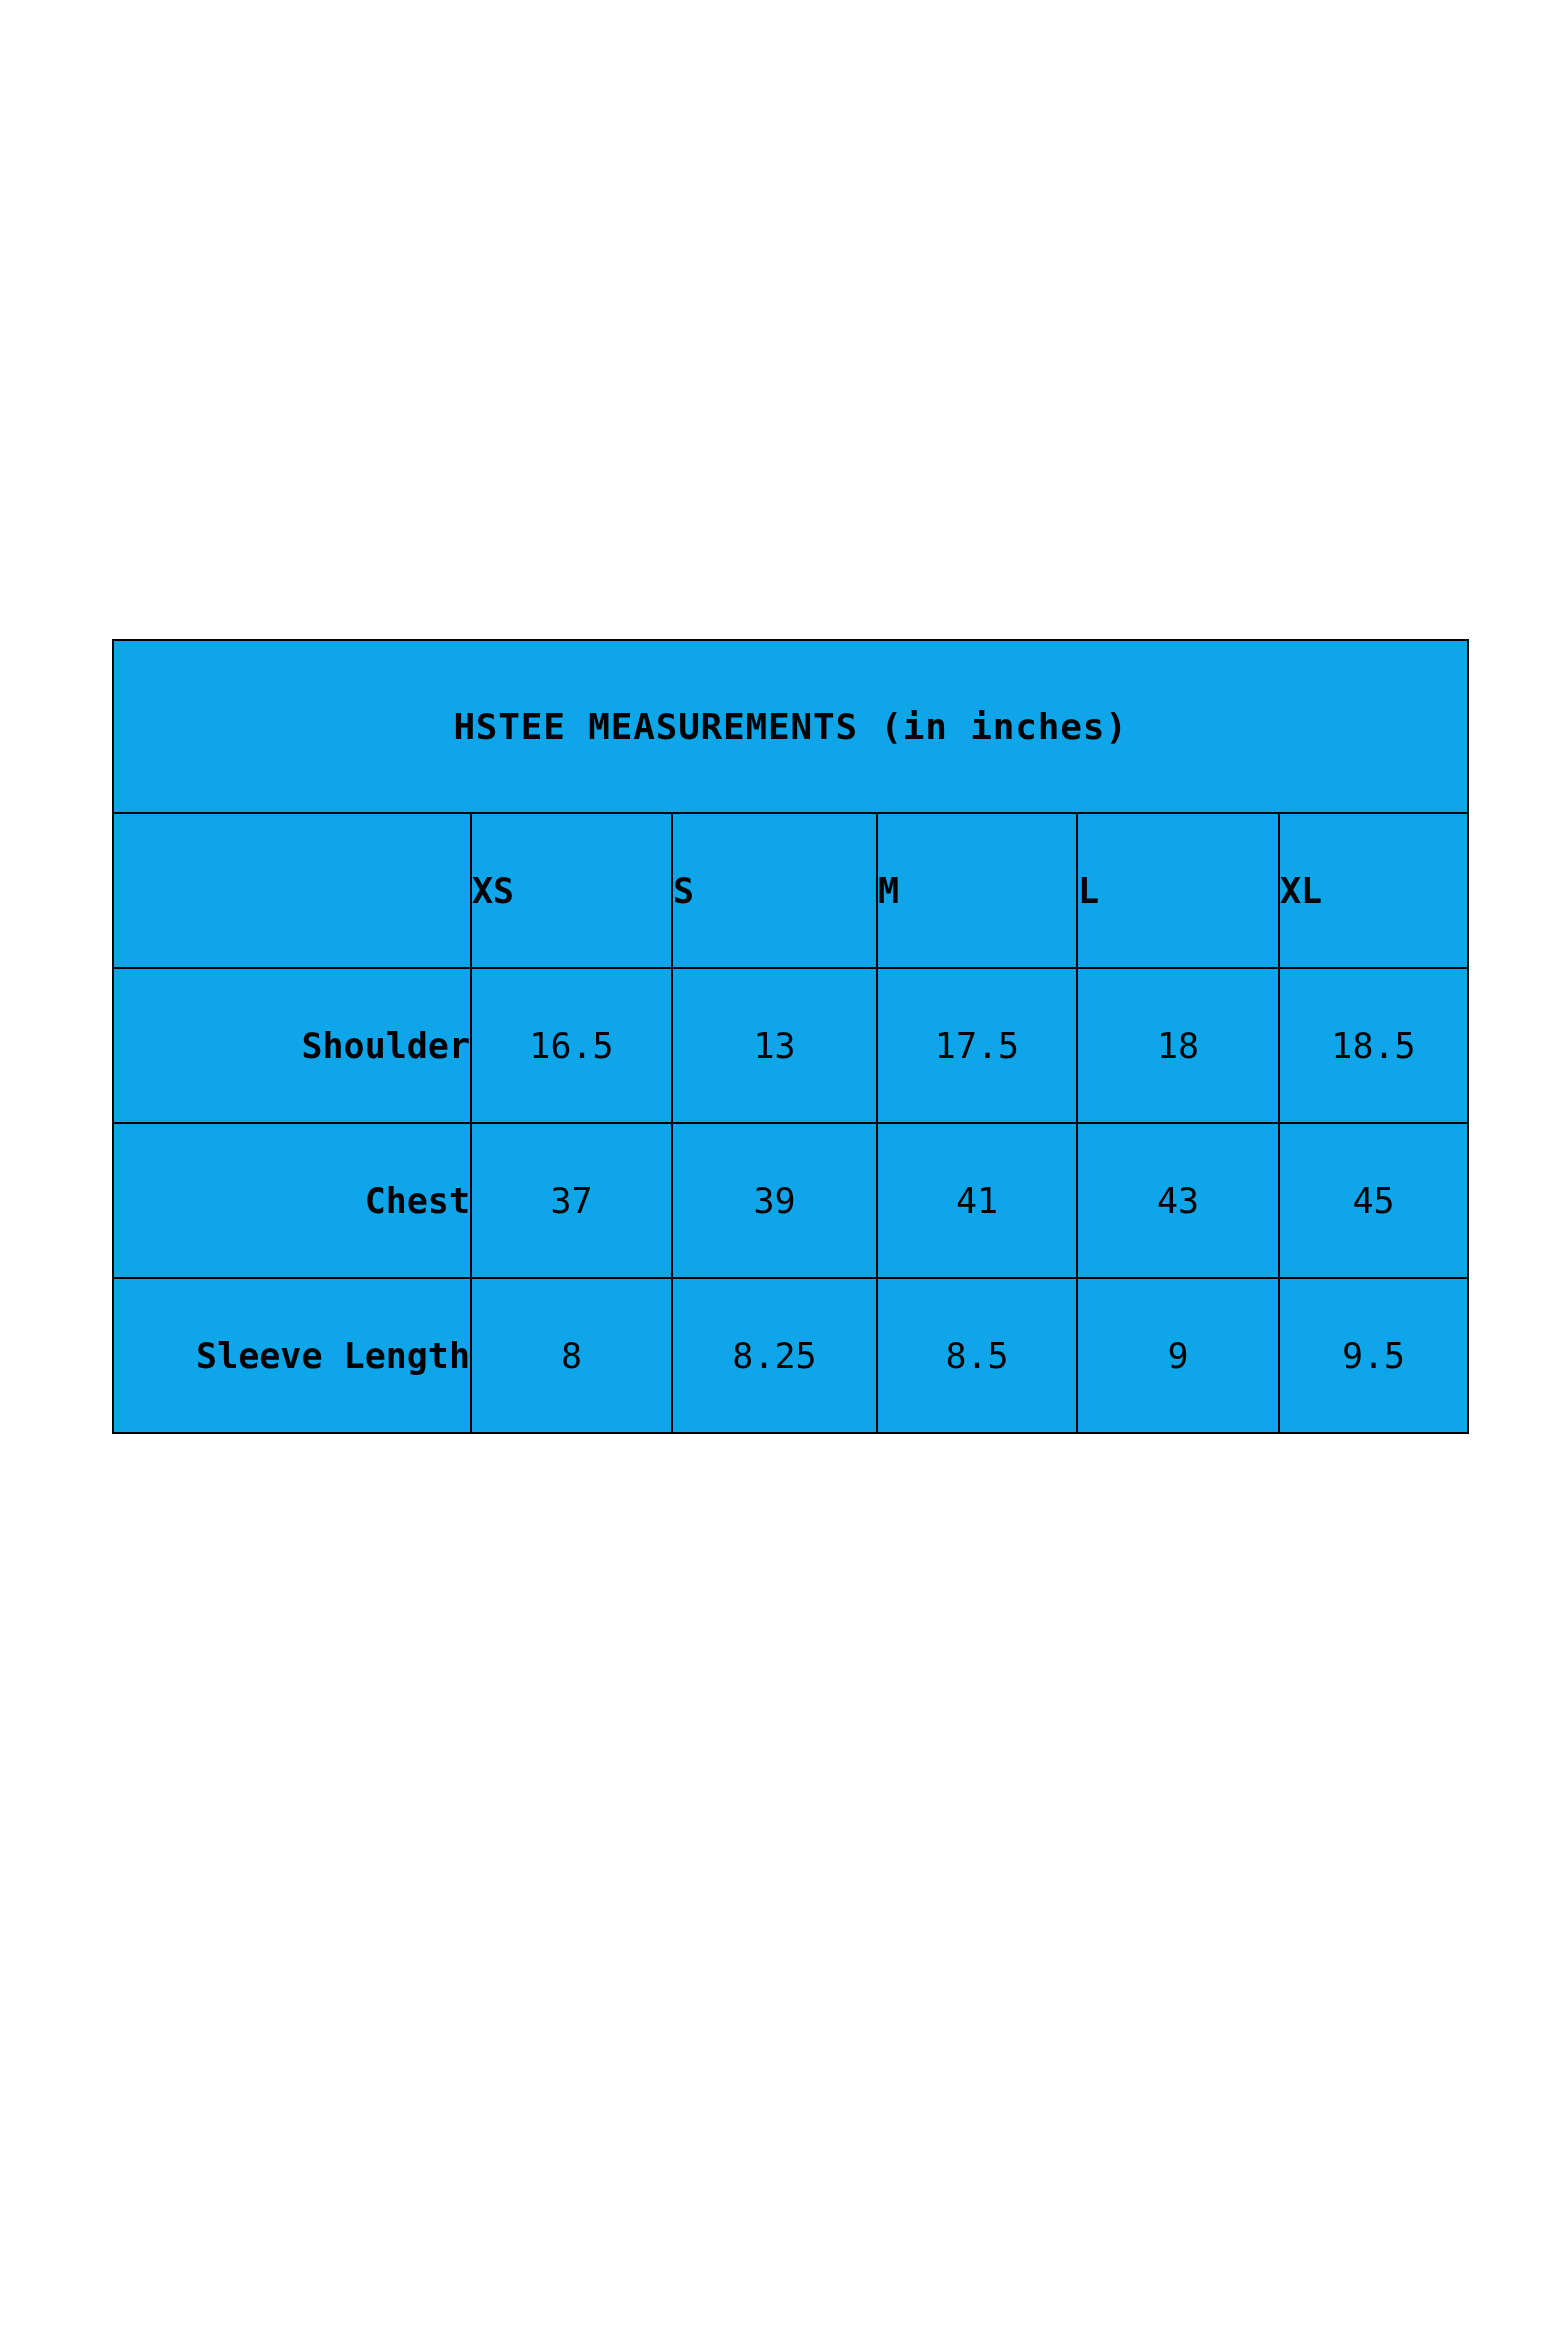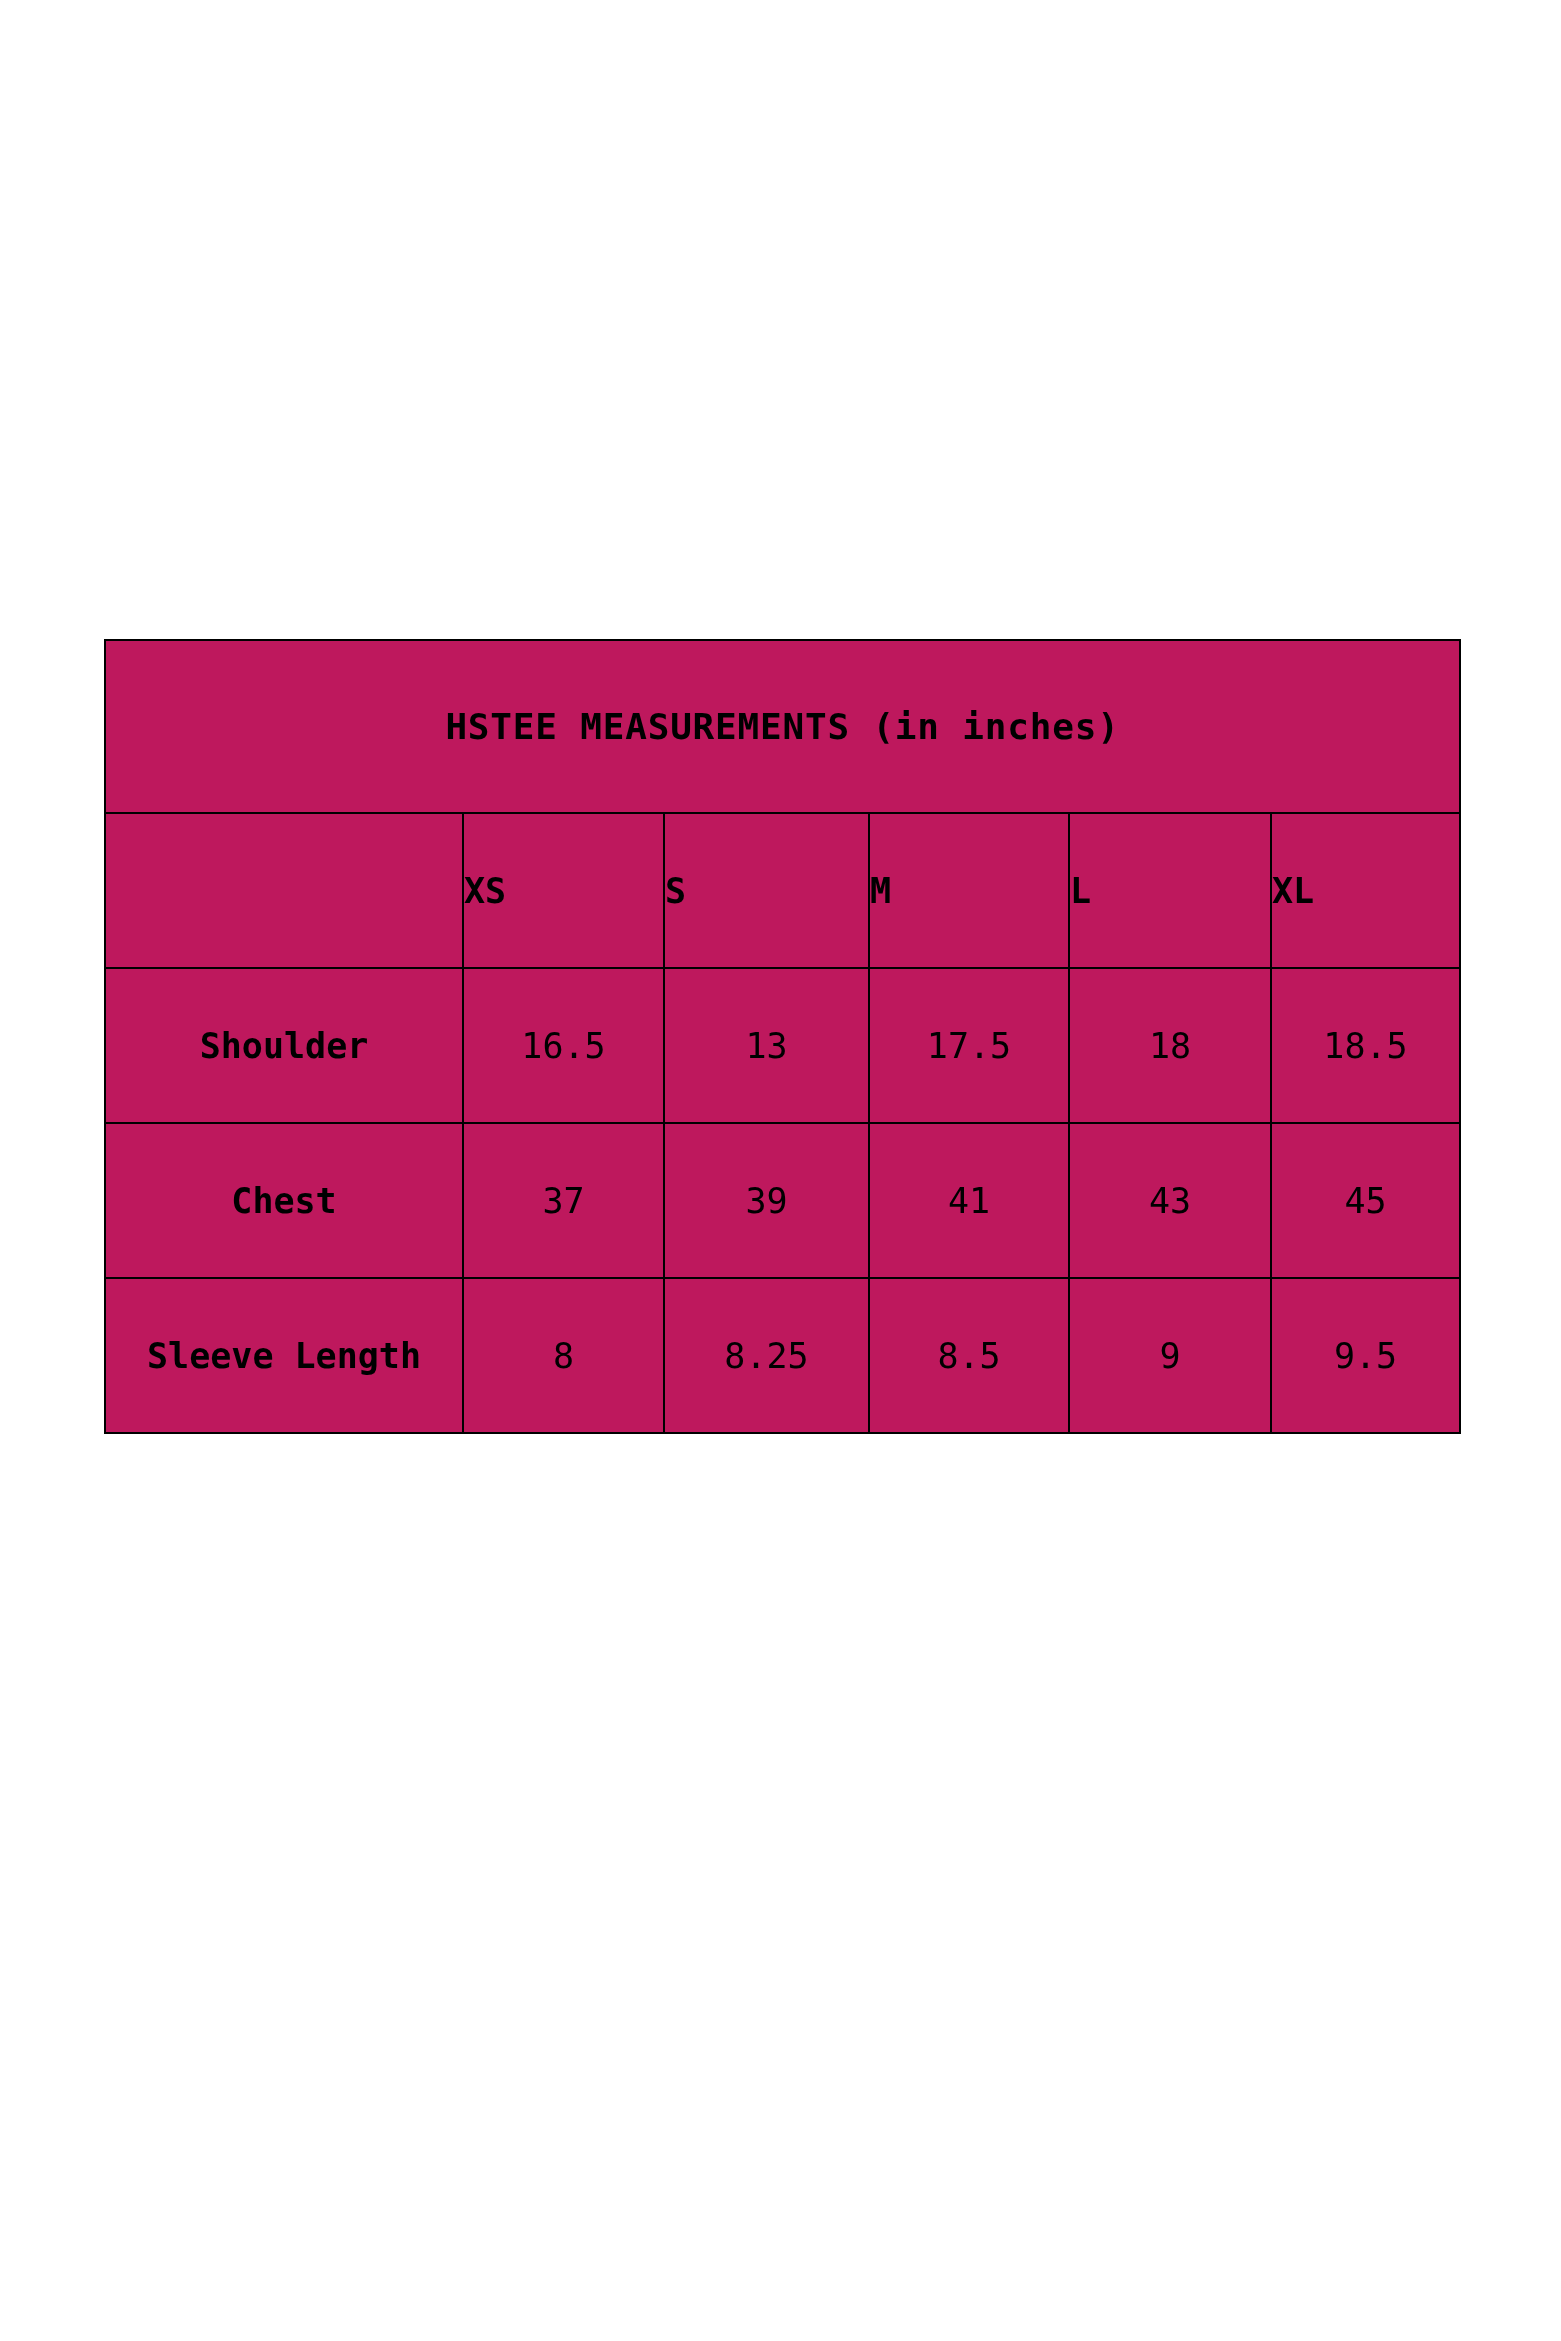--- a/index.html
+++ b/index.html
@@ -9,28 +9,28 @@
   }
   .sheet {
     position: relative;
     width: 1561px;
     height: 2342px;
     background: #ffffff;
     overflow: hidden;
   }
   table.size-chart {
     position: absolute;
-    left: 104px;
+    left: 112px;
     top: 639px;
     width: 1354px;
     border-collapse: collapse;
     table-layout: fixed;
     font-family: "DejaVu Sans Mono", "Liberation Mono", monospace;
     color: #000000;
-    background: #be185d;
+    background: #0ea5e9;
   }
   table.size-chart td, table.size-chart th {
     border: 2.3px solid #000000;
     padding: 0;
     overflow: hidden;
     white-space: nowrap;
   }
   tr.title-row {
     height: 173px;
   }
@@ -46,21 +46,21 @@
   }
   th.size-head {
     font-size: 35px;
     font-weight: bold;
     text-align: left;
     vertical-align: middle;
   }
   td.row-label {
     font-size: 35px;
     font-weight: bold;
-    text-align: center;
+    text-align: right;
     vertical-align: middle;
     padding-left: 19.5px;
   }
   td.value-cell {
     font-size: 35px;
     font-weight: normal;
     text-align: center;
     vertical-align: middle;
     margin-left: 28px;
   }

